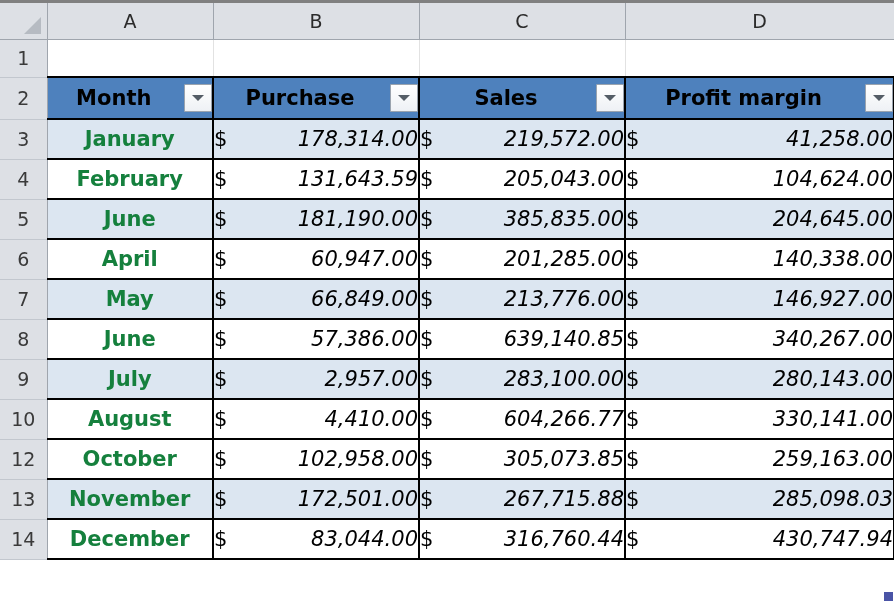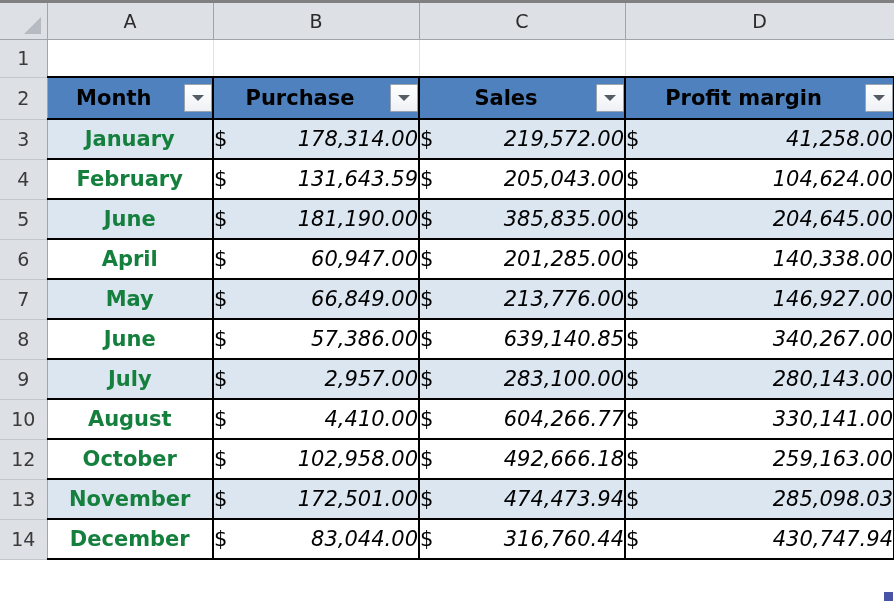--- a/index.html
+++ b/index.html
@@ -421,21 +421,21 @@
           <td class="dcell month-cell band-off">October</td>
           <td class="dcell money-cell band-off">
             <div class="money-inner">
               <span class="cur">$</span>
               <span class="amt">102,958.00</span>
             </div>
           </td>
           <td class="dcell money-cell band-off">
             <div class="money-inner">
               <span class="cur">$</span>
-              <span class="amt">492,666.18</span>
+              <span class="amt">305,073.85</span>
             </div>
           </td>
           <td class="dcell money-cell band-off last-col">
             <div class="money-inner">
               <span class="cur">$</span>
               <span class="amt">259,163.00</span>
             </div>
           </td>
         </tr>
         <tr>
@@ -443,21 +443,21 @@
           <td class="dcell month-cell band-on">November</td>
           <td class="dcell money-cell band-on">
             <div class="money-inner">
               <span class="cur">$</span>
               <span class="amt">172,501.00</span>
             </div>
           </td>
           <td class="dcell money-cell band-on">
             <div class="money-inner">
               <span class="cur">$</span>
-              <span class="amt">474,473.94</span>
+              <span class="amt">267,715.88</span>
             </div>
           </td>
           <td class="dcell money-cell band-on last-col">
             <div class="money-inner">
               <span class="cur">$</span>
               <span class="amt">285,098.03</span>
             </div>
           </td>
         </tr>
         <tr>

